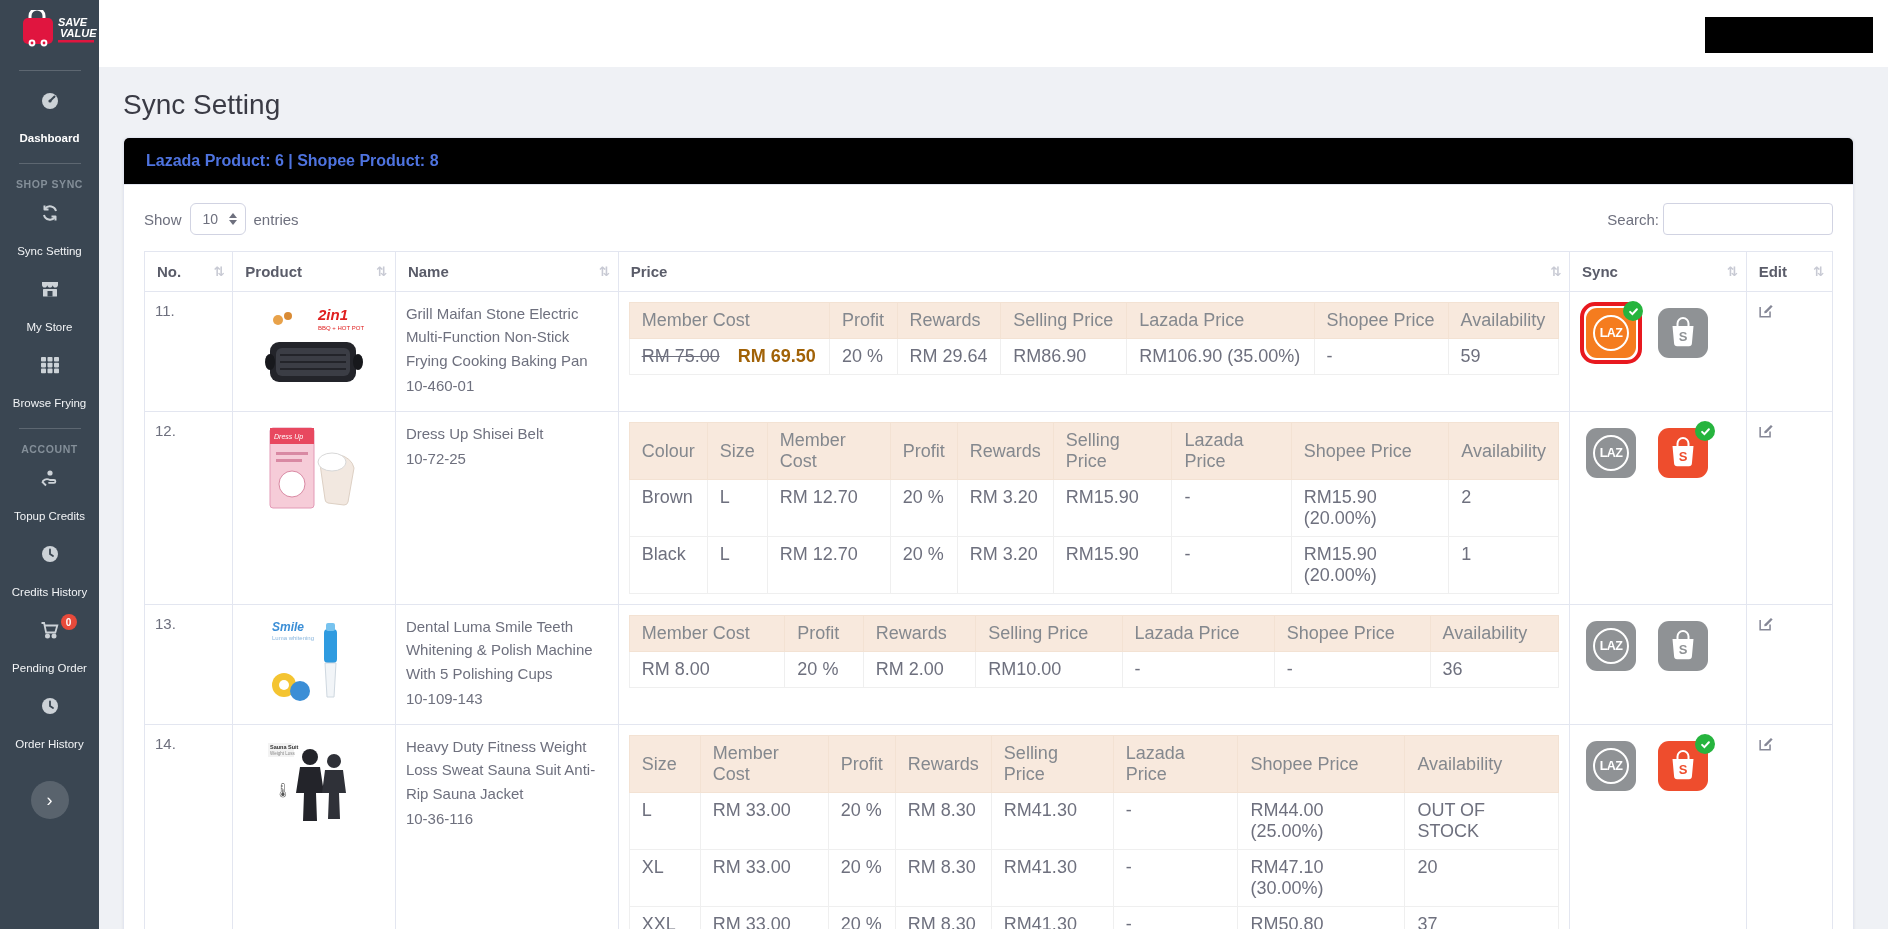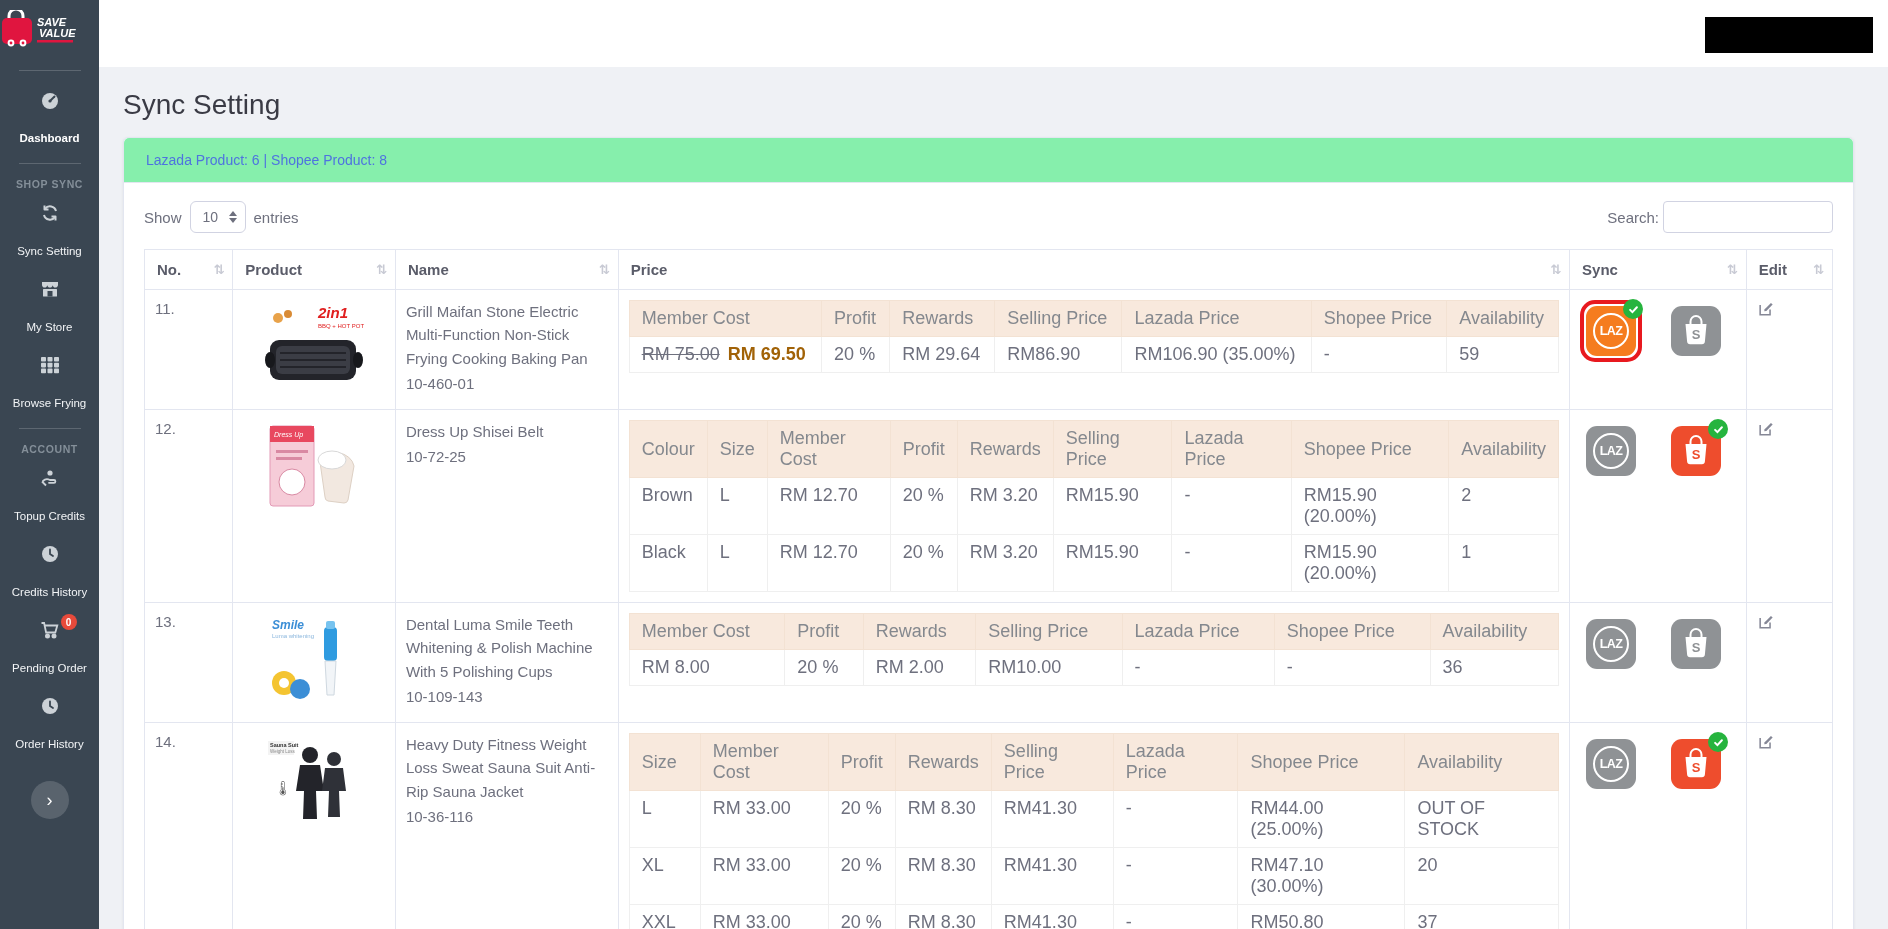--- a/index.html
+++ b/index.html
@@ -2,21 +2,21 @@
 <html><head>
 <meta charset="utf-8">
 <style>
   * { margin:0; padding:0; box-sizing:border-box; }
   html,body { width:1888px; height:929px; overflow:hidden;
     font-family:"Liberation Sans","DejaVu Sans",sans-serif; background:#eff1f5; }
 
   
   .sidebar { position:absolute; left:0; top:0; width:99px; height:929px;
     background:#3a4652; color:#fff; z-index:5; display:flex; flex-direction:column; align-items:center; }
-  .logo-wrap { height:62px; display:flex; align-items:center; justify-content:flex-start; width:100%; padding-top:4px;text-decoration:underline; }
+  .logo-wrap { height:62px; display:flex; align-items:center; justify-content:flex-end; width:100%; padding-top:4px;text-decoration:underline; }
   .side-divider { width:62px; border:none; border-top:1px solid rgba(255,255,255,.18); margin:8px auto; }
   .nav-heading { font-size:10.5px; font-weight:bold; letter-spacing:.6px; color:#848f99;
     margin:14px 0 2px; text-align:center; width:100%; }
   .nav-item { width:100%; text-align:center; padding:11px 2px; cursor:pointer; }
   .nav-item .ic { display:inline-flex; width:22px; height:20px; align-items:center; justify-content:center; position:relative; }
   .nav-item .lbl { display:block; margin-top:19px; font-size:11.5px; color:#f2f4f6; }
   .nav-item.bold .lbl { font-weight:bold; color:#fff; }
   .badge-count { position:absolute; top:-6px; right:-16px; min-width:16px; height:16px; border-radius:9px;
     background:#e74a3b; color:#fff; font-size:10px; font-weight:bold; display:flex; align-items:center; justify-content:center; padding:0 4px; }
   .collapse-btn { margin-top:20px; width:38px; height:38px; border-radius:50%;
@@ -25,22 +25,22 @@
 
   
   .topbar { position:absolute; left:99px; top:0; right:0; height:67px; background:#fff; z-index:4; }
   .user-redacted { position:absolute; top:17px; right:15px; width:168px; height:36px; background:#000; cursor:pointer; }
 
   
   .content { position:absolute; left:99px; top:67px; right:0; bottom:0; background:#eff1f5;
     padding:22px 34px 0 24px; overflow:hidden; }
   .page-title { font-size:28px; font-weight:400; color:#3a3b45; margin-bottom:16px; }
   .card { background:#fff; border:1px solid #e3e6f0; border-radius:5px; box-shadow:0 1px 3px rgba(58,59,69,.08); }
-  .card-header { background:#86efac; border-bottom:1px solid #e3e6f0; padding:14px 22px;
-    border-radius:5px 5px 0 0; font-size:14px; font-weight:normal; color:#4e73df; }
+  .card-header { background:#000000; border-bottom:1px solid #e3e6f0; padding:14px 22px;
+    border-radius:5px 5px 0 0; font-size:16px; font-weight:bold; color:#4e73df; }
   .card-body { padding:18px 20px 20px; }
 
   .controls { display:flex; justify-content:space-between; align-items:center; margin-bottom:16px; color:#6e707e; font-size:15px; }
   .show-wrap { display:flex; align-items:center; gap:8px; }
   .select-box { position:relative; display:inline-flex; align-items:center; border:1px solid #d1d3e2;
     border-radius:6px; height:32px; padding:0 26px 0 12px; background:#fff; cursor:pointer; }
   .select-box select { appearance:none; -webkit-appearance:none; border:none; background:transparent;
     font-size:14px; color:#6e707e; outline:none; cursor:pointer; }
   .sel-arrows { position:absolute; right:8px; display:flex; flex-direction:column; gap:2px; pointer-events:none; }
   .sel-arrows i { width:0; height:0; border-left:4px solid transparent; border-right:4px solid transparent; }
@@ -61,25 +61,25 @@
   td.cell-name { padding:14px 14px; line-height:1.55; }
   .sku { margin-top:2px; }
   td.cell-sync { padding:12px 10px; }
   td.cell-edit { padding:14px 12px; }
 
   
   table.price-table { width:100%; border-collapse:collapse; font-size:18px; }
   table.price-table th { background:#f8e9dd; color:#84888e; font-weight:400; text-align:left;
     padding:7px 12px; border:1px solid #f3e2d3; cursor:default; }
   table.price-table td { padding:7px 12px; border:1px solid #efefef; color:#6e707e; background:#fff; }
-  .old-price { text-decoration:line-through; margin-right:8px; }
+  .old-price { text-decoration:line-through; margin-right:18px; }
   .new-price { font-weight:bold; color:#a16207; }
 
   
-  .sync-cell-inner { display:flex; gap:23px; align-items:center; }
+  .sync-cell-inner { display:flex; gap:10px; align-items:center; }
   .sync-hl { display:inline-flex; padding:2px; border:4px solid transparent; border-radius:15px; }
   .sync-hl.on { border-color:#e8191f; }
   .sync-btn { position:relative; width:50px; height:50px; border-radius:11px; border:none; cursor:pointer;
     display:flex; align-items:center; justify-content:center; }
   .laz-circle { width:36px; height:36px; border:2px solid #fff; border-radius:50%;
     display:flex; align-items:center; justify-content:center; color:#fff; font-size:12.5px; font-weight:bold; letter-spacing:-0.5px; }
   .sync-badge { position:absolute; top:-7px; right:-7px; width:20px; height:20px; border-radius:50%;
     background:#26b43e; display:flex; align-items:center; justify-content:center; }
 
   .edit-btn { background:none; border:none; cursor:pointer; padding:0; }

